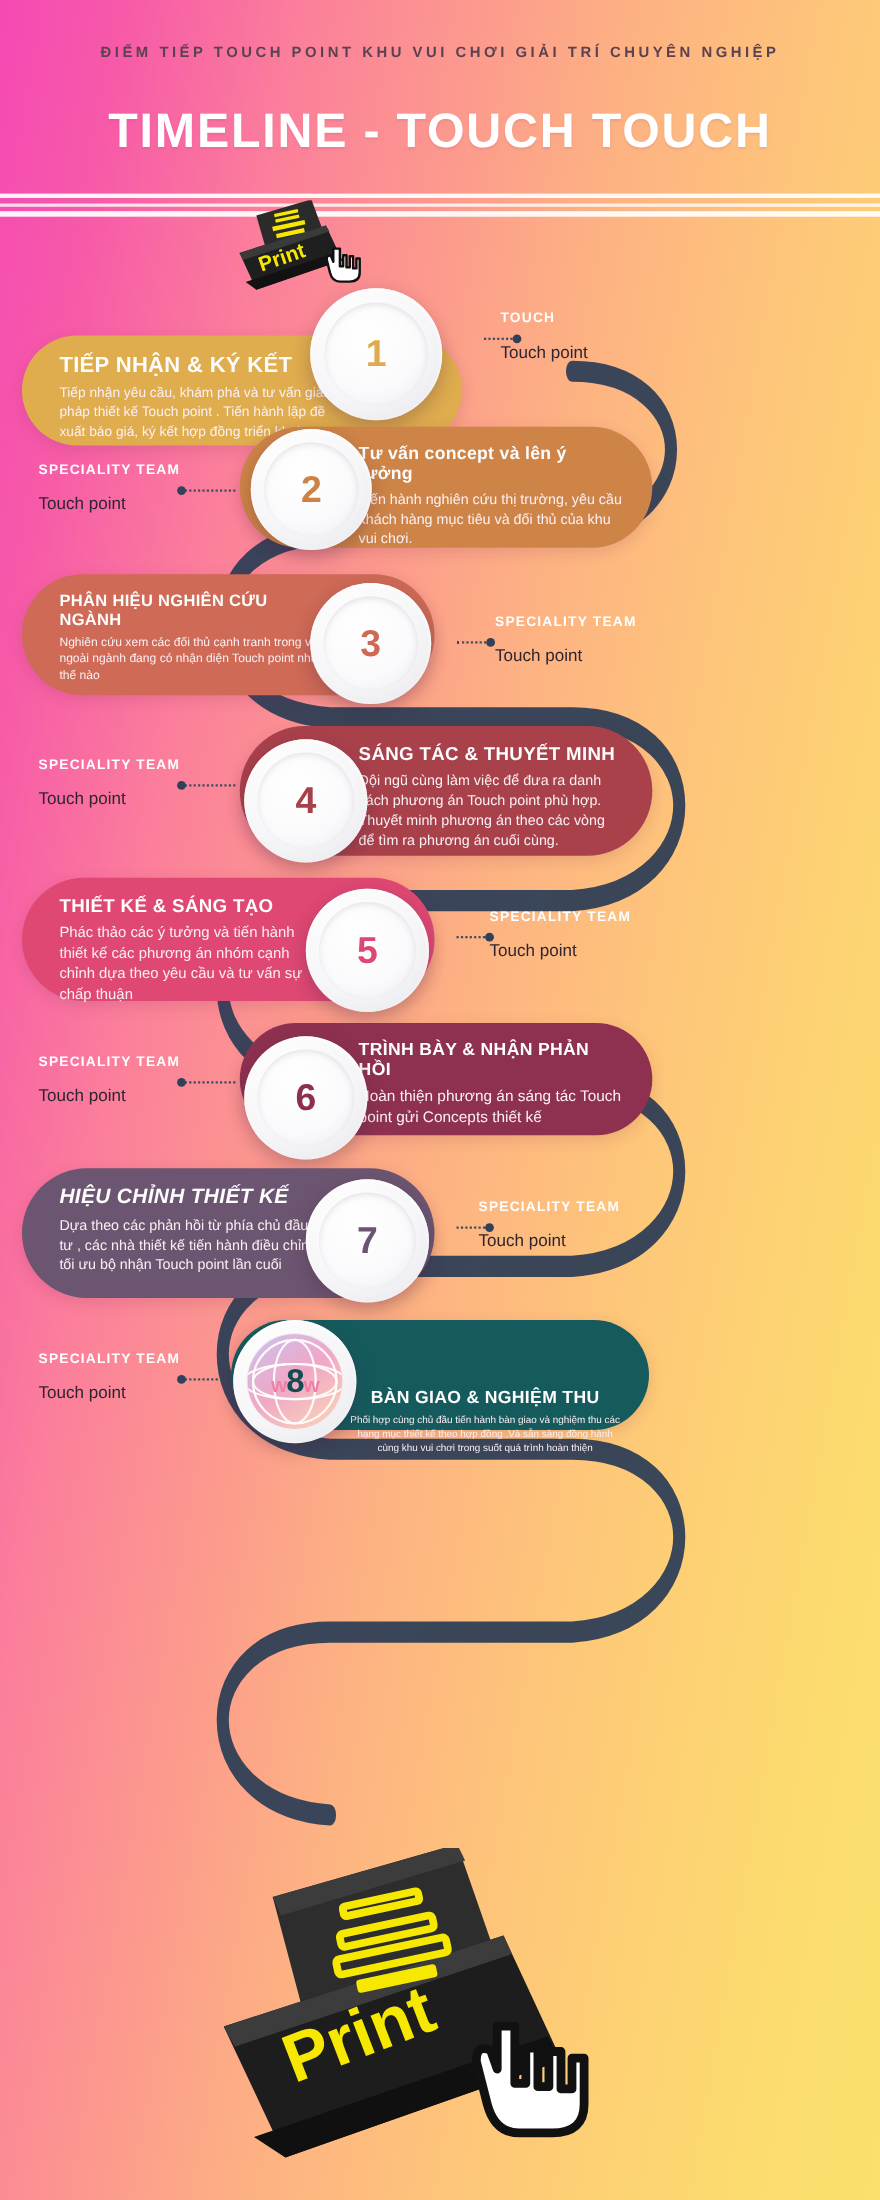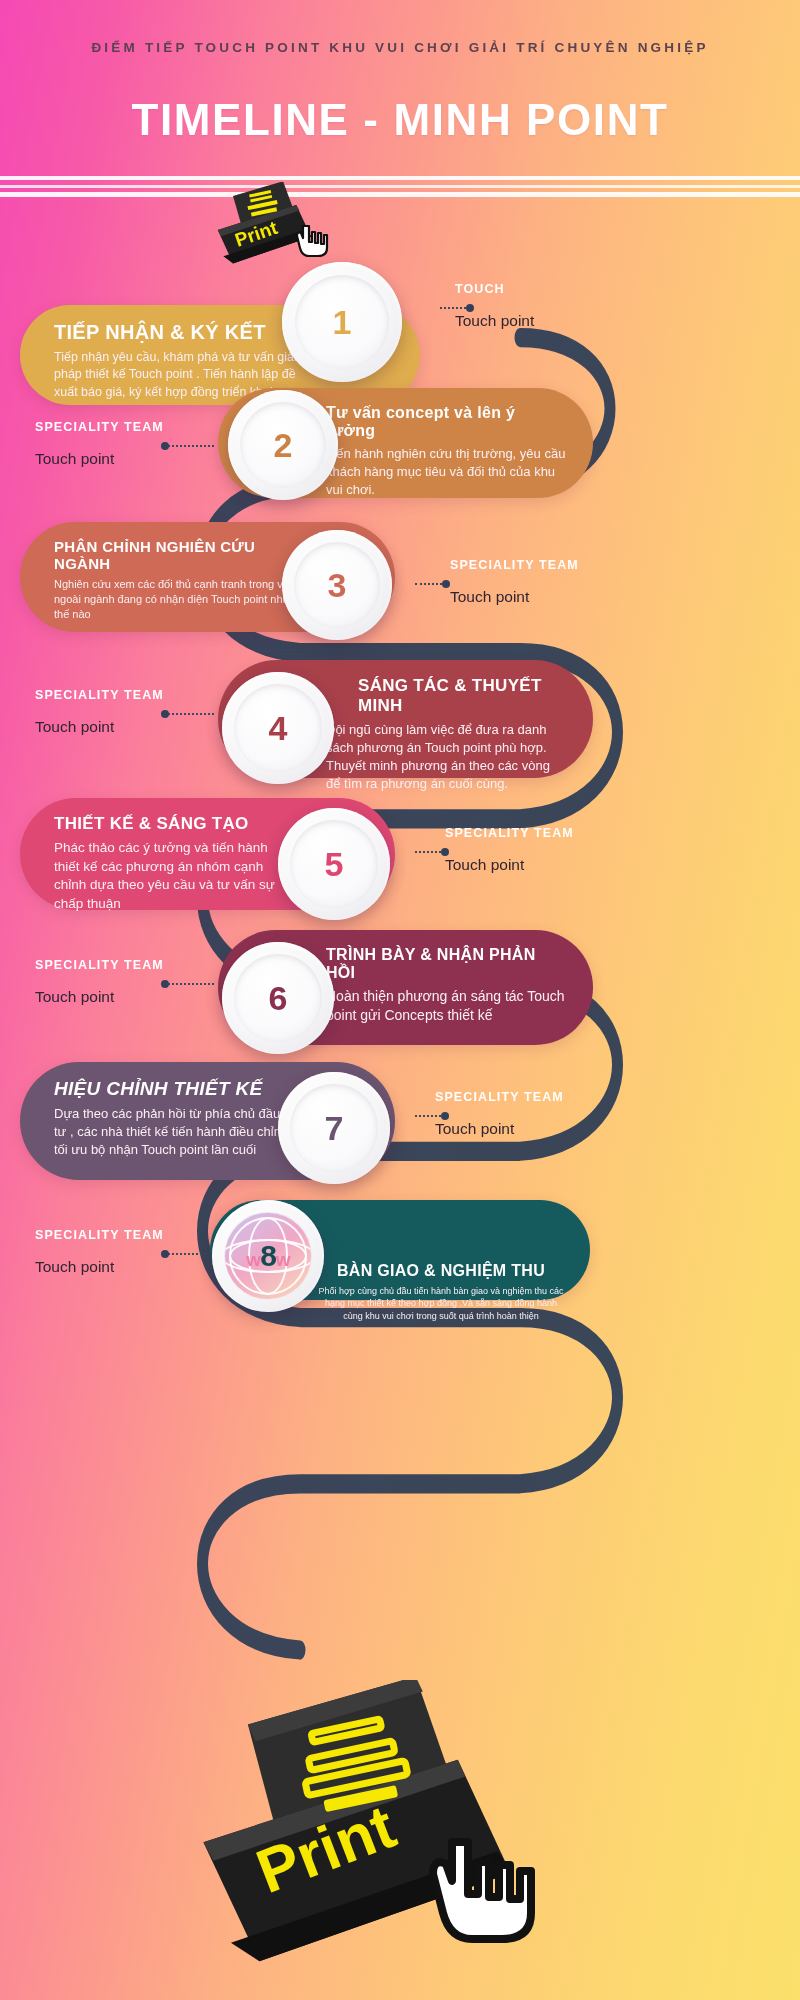--- a/index.html
+++ b/index.html
@@ -118,21 +118,21 @@
   }
   .www .eight { color: #124c52; font-size: 30px; font-weight: 800; }
 </style>
 </head>
 <body>
 
 <div id="page">
 
   <div class="hdr">
     <div class="hdr-sub">ĐIỂM TIẾP TOUCH POINT KHU VUI CHƠI GIẢI TRÍ CHUYÊN NGHIỆP</div>
-    <div class="hdr-title">TIMELINE - MINH POINT</div>
+    <div class="hdr-title">TIMELINE - TOUCH TOUCH</div>
     <div class="rule r1"></div>
     <div class="rule r2"></div>
     <div class="rule r3"></div>
   </div>
 
   <svg class="spine" viewBox="0 0 800 1520" preserveAspectRatio="none">
     <path d="M 520 10
              C 640 10 640 90 520 95
              L 300 95
              C 170 95 170 185 300 190
@@ -205,40 +205,40 @@
           <div class="cap-sub">Touch point</div>
         </div>
         <div class="lead" style="left: 165px; top: 445px; width: 49px;">
           <div class="lead-line"></div>
           <div class="lead-dot" style="left:-4px;"></div>
         </div>
       </div>
       <div class="row">
         <div class="pill" style="left: 20px; top: 522px; width: 375px; height: 110px; background: rgb(206, 106, 86);">
           <div class="pill-inner" style="text-align: left; padding-right: 100px; padding-left: 34px;">
-            <div class="p-title" style="font-size: 15px;">PHÂN CHỈNH NGHIÊN CỨU NGÀNH</div>
+            <div class="p-title" style="font-size: 15px;">PHÂN HIỆU NGHIÊN CỨU NGÀNH</div>
             <div class="p-desc" style="font-size: 11px;">Nghiên cứu xem các đối thủ cạnh tranh trong và ngoài ngành đang có nhận diện  Touch point như thế nào</div>
           </div>
         </div>
         <div class="badge" style="left: 282px; top: 530px; width: 110px; height: 110px;">
           <div class="badge-num" style="color: rgb(205, 106, 85);">3</div>
         </div>
         <div class="cap" style="left: 450px; top: 558px;">
           <div class="cap-team">SPECIALITY TEAM</div>
           <div class="cap-sub">Touch point</div>
         </div>
         <div class="lead" style="left: 415px; top: 583px; width: 31px;">
           <div class="lead-line"></div>
           <div class="lead-dot" style="right:-4px;"></div>
         </div>
       </div>
       <div class="row">
         <div class="pill" style="left: 218px; top: 660px; width: 375px; height: 118px; background: rgb(169, 65, 75);">
           <div class="pill-inner" style="text-align: left; padding-left: 108px; padding-right: 26px;">
-            <div class="p-title" style="font-size: 17px; margin-left: 32px;">SÁNG TÁC &amp; THUYẾT MINH</div>
+            <div class="p-title" style="font-size: 17px;">SÁNG TÁC &amp; THUYẾT MINH</div>
             <div class="p-desc" style="font-size: 13px;">Đội ngũ cùng làm việc để đưa ra danh sách phương án Touch point phù hợp. Thuyết minh phương án theo các vòng để tìm ra phương án cuối cùng.</div>
           </div>
         </div>
         <div class="badge" style="left: 222px; top: 672px; width: 112px; height: 112px;">
           <div class="badge-num" style="color: rgb(168, 64, 74);">4</div>
         </div>
         <div class="cap" style="left: 35px; top: 688px;">
           <div class="cap-team">SPECIALITY TEAM</div>
           <div class="cap-sub">Touch point</div>
         </div>
@@ -260,21 +260,21 @@
         <div class="cap" style="left: 445px; top: 826px;">
           <div class="cap-team">SPECIALITY TEAM</div>
           <div class="cap-sub">Touch point</div>
         </div>
         <div class="lead" style="left: 415px; top: 851px; width: 30px;">
           <div class="lead-line"></div>
           <div class="lead-dot" style="right:-4px;"></div>
         </div>
       </div>
       <div class="row">
-        <div class="pill" style="left: 218px; top: 930px; width: 375px; height: 115px; background: rgb(142, 49, 80);">
+        <div class="pill" style="left: 218px; top: 930px; width: 375px; height: 102px; background: rgb(142, 49, 80);">
           <div class="pill-inner" style="text-align: left; padding-left: 108px; padding-right: 26px;">
             <div class="p-title" style="font-size: 16px;">TRÌNH BÀY &amp; NHẬN PHẢN HỒI</div>
             <div class="p-desc" style="font-size: 14px;">Hoàn thiện phương án sáng tác Touch point gửi Concepts thiết kế</div>
           </div>
         </div>
         <div class="badge" style="left: 222px; top: 942px; width: 112px; height: 112px;">
           <div class="badge-num" style="color: rgb(141, 48, 80);">6</div>
         </div>
         <div class="cap" style="left: 35px; top: 958px;">
           <div class="cap-team">SPECIALITY TEAM</div>

